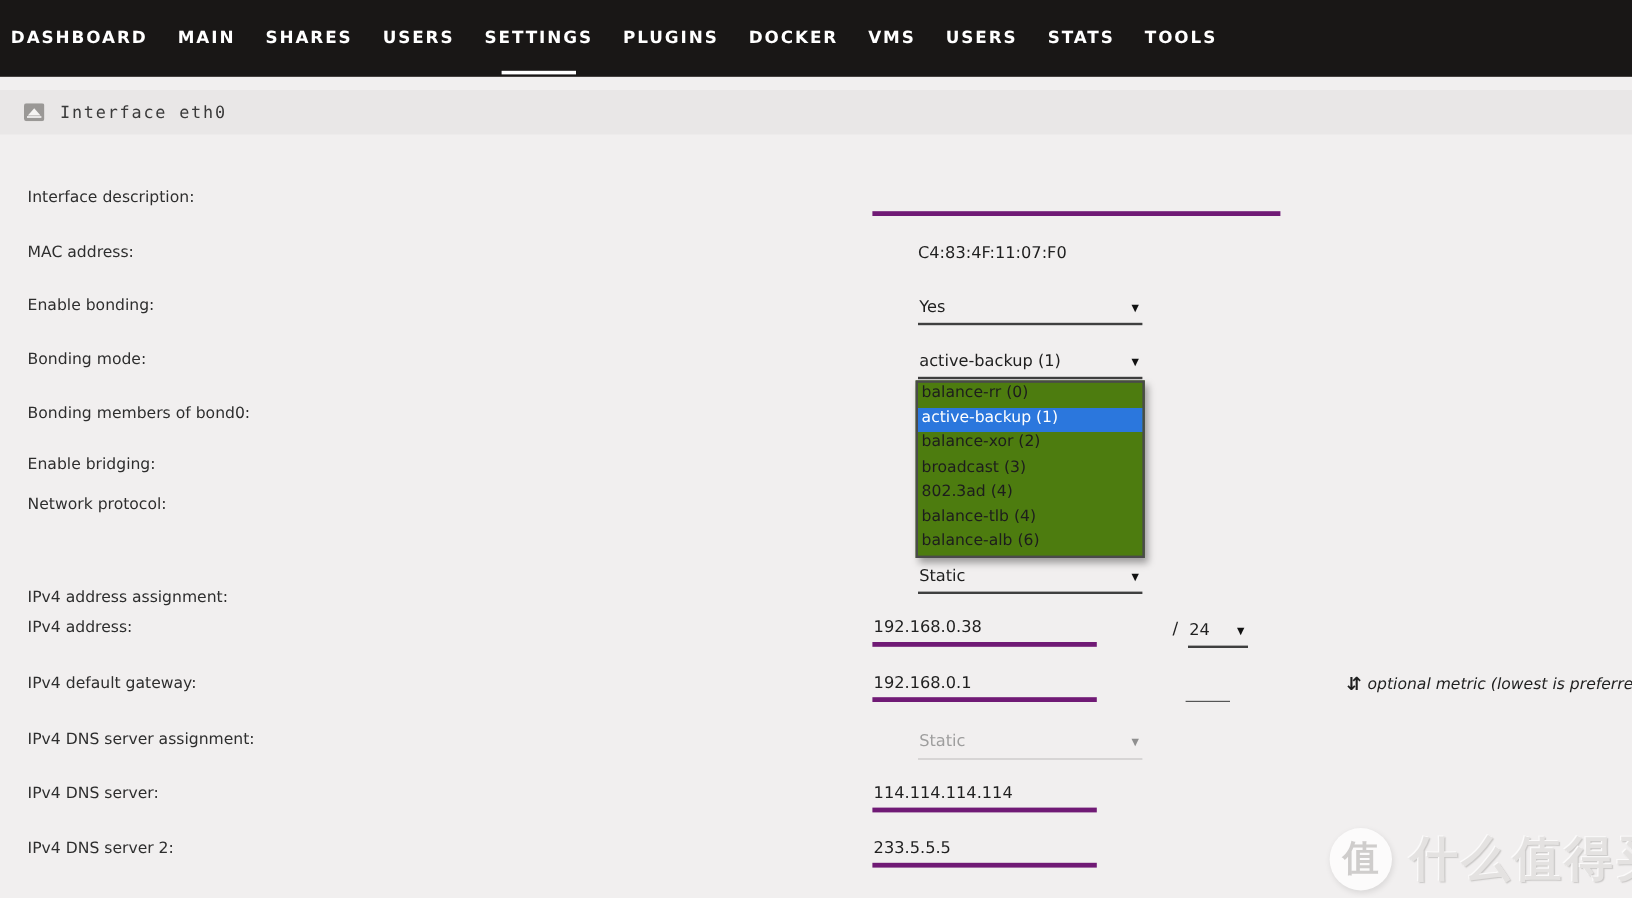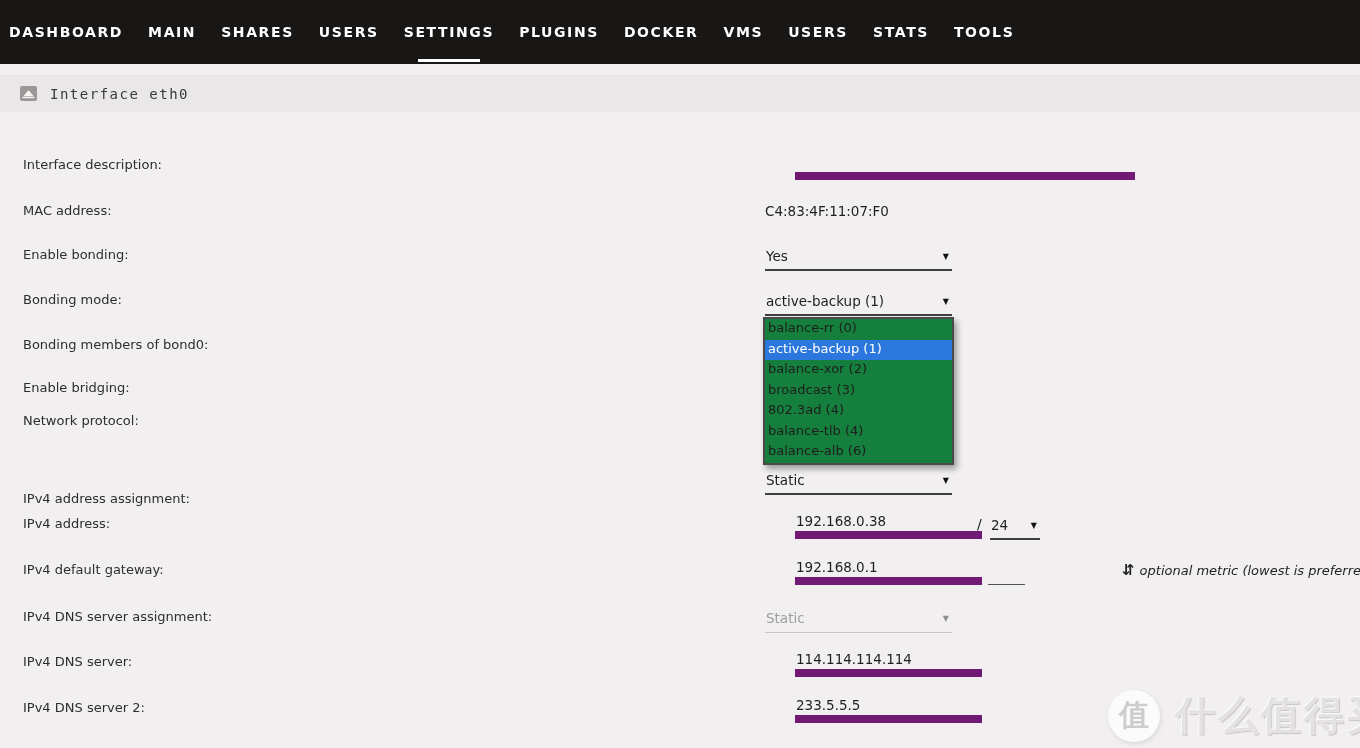--- a/index.html
+++ b/index.html
@@ -36,39 +36,39 @@
     font-size:14px; letter-spacing:1.5px; color:#3a3a3a;
   }
   
   .row-label {
     position:absolute; left:23px; font-size:13px; color:#2e2e2e; white-space:nowrap;
   }
   .static-value {
     position:absolute; left:765px; font-size:13.5px; color:#1f1f1f; white-space:nowrap;
   }
   .line-input {
-    position:absolute; left:795px; height:24px;
-    background:transparent; border:none; border-bottom:8px solid #701a75;
+    position:absolute; left:727px; height:24px;
+    background:transparent; border:none; border-bottom:4px solid #701a75;
     font-family:inherit; font-size:13.5px; color:#1f1f1f;
     padding:0 0 4px 1px; outline:none;
   }
   .sel {
     position:absolute; left:765px; width:187px; height:24px;
     border-bottom:2px solid #3f3f3f; font-size:13.5px; color:#1f1f1f;
     cursor:pointer;
   }
   .sel .sel-text { position:absolute; left:1px; top:1px; white-space:nowrap; }
   .sel .arrow { position:absolute; right:3px; top:5px; font-size:8px; color:#111; }
   .sel.disabled { border-bottom:1px solid #c6c4c4; color:#9e9e9e; cursor:default; }
   .sel.disabled .arrow { color:#8f8f8f; }
   .slash { position:absolute; font-size:14px; color:#1f1f1f; }
   
   .popup {
     position:absolute; left:763px; width:191px;
-    background:#15803d; border:2px solid #4a4a4a;
+    background:#4d7c0f; border:2px solid #4a4a4a;
     box-shadow:3px 4px 6px rgba(0,0,0,0.35);
     z-index:5;
   }
   .opt {
     font-size:13px; color:#1d1d1d; padding:1px 3px 2px 3px; height:20.5px;
     white-space:nowrap; cursor:pointer;
   }
   .opt.hl { background:#2b77dd; color:#ffffff; }
   
   .metric-note {

